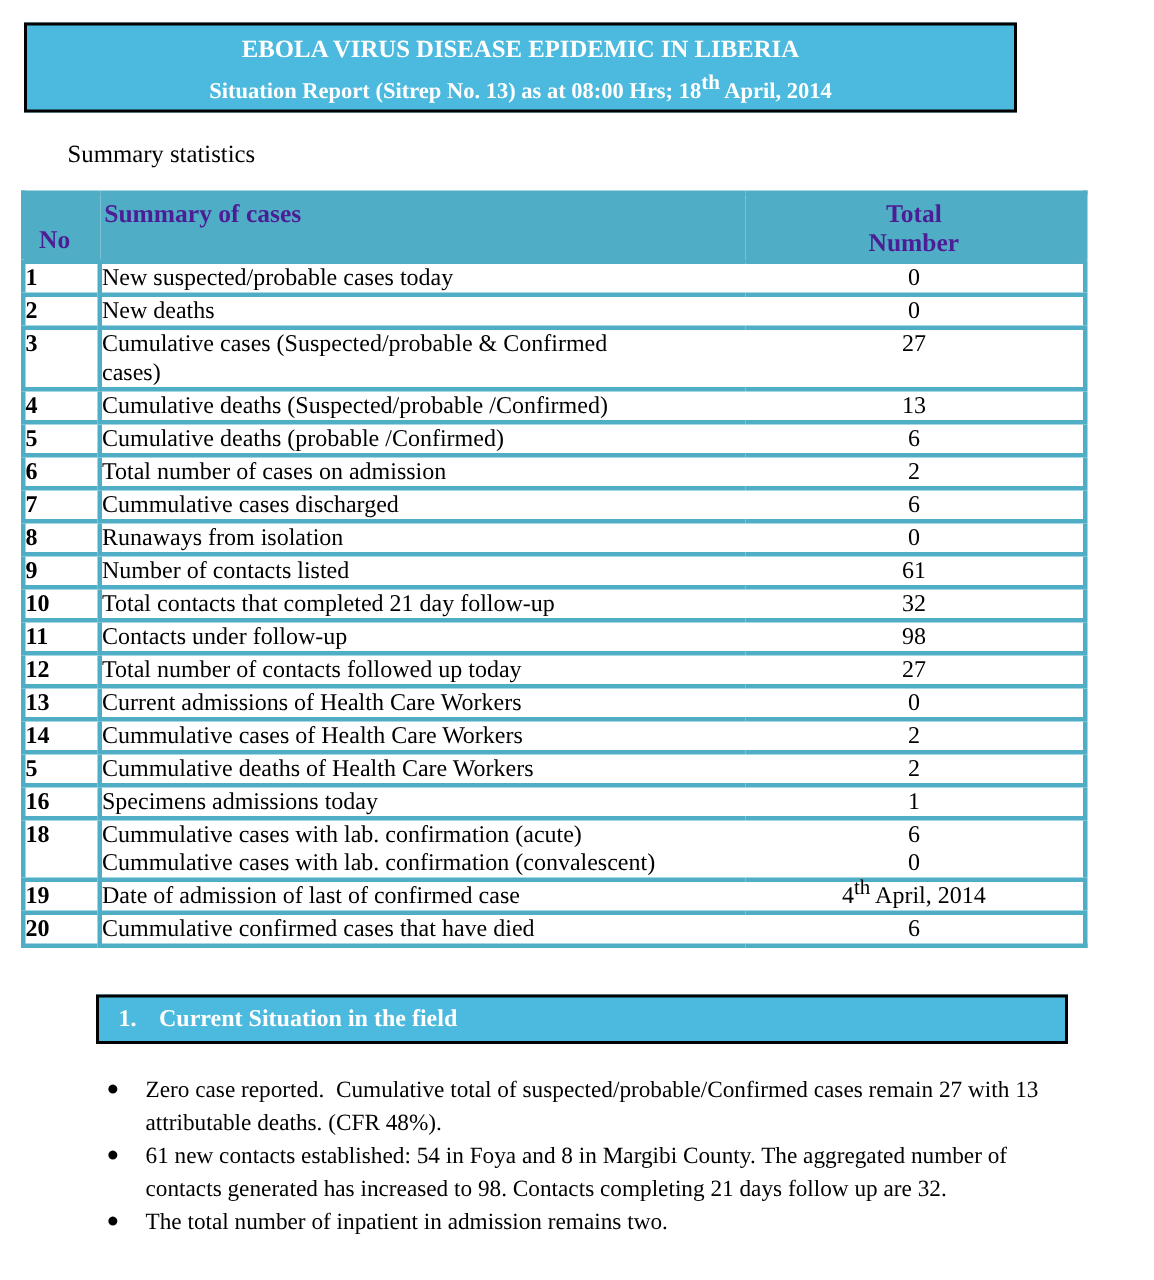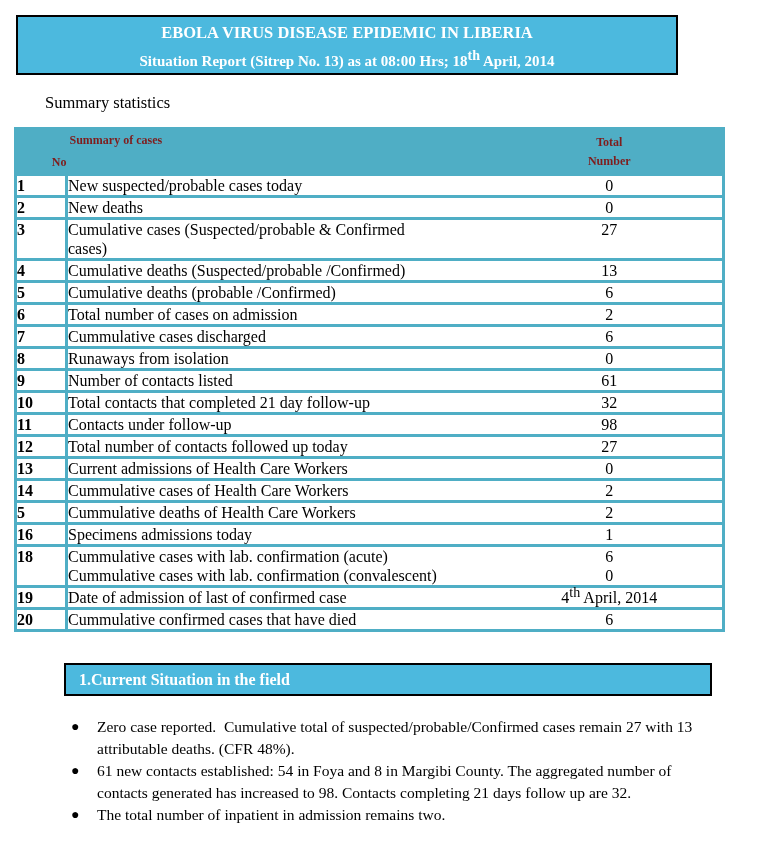--- a/index.html
+++ b/index.html
@@ -40,26 +40,26 @@
   
   .stats-table {
     border-collapse: collapse;
     table-layout: fixed;
     width: 708px;
     margin: 15px 0 0 14px;
     border: 3px solid #4faec5;
   }
   .stats-table thead th {
     background: #4faec5;
-    color: #7f1d1d;
+    color: #4c1d95;
     font-weight: bold;
-    font-size: 12px;
+    font-size: 17px;
     border: none;
   }
-  th.h-no  { vertical-align: bottom; text-align: right;  padding: 0 0 3px 9px; height: 40px; font-family: Liberation Serif, serif; }
+  th.h-no  { vertical-align: bottom; text-align: left;  padding: 0 0 3px 9px; height: 40px; font-family: Liberation Serif, serif; }
   th.h-sum { vertical-align: top;    text-align: left;  padding: 3px 0 0 3px; }
   th.h-tot { vertical-align: top;    text-align: center; padding-top: 3px; line-height: 19px; }
   .stats-table tbody td {
     border-top: 3px solid #4faec5;
     font-size: 16px;
     line-height: 19px;
     vertical-align: top;
     padding: 0;
   }
   td.c-no  { font-weight: bold; padding-left: 9px; border-right: 3px solid #4faec5; }
@@ -73,21 +73,21 @@
     width: 648px;
     height: 33px;
     background: #4cb9de;
     border: 2px solid #000000;
     color: #ffffff;
     font-weight: bold;
     font-size: 16px;
     line-height: 29px;
     padding-left: 13px;
   }
-  .sec-label { }
+  .sec-label { margin-left: 15px; }
 
   
   .bullets {
     margin: 20px 0 0 97px;
     padding: 0;
     width: 618px;
     list-style: none;
   }
   .bullets li {
     position: relative;

